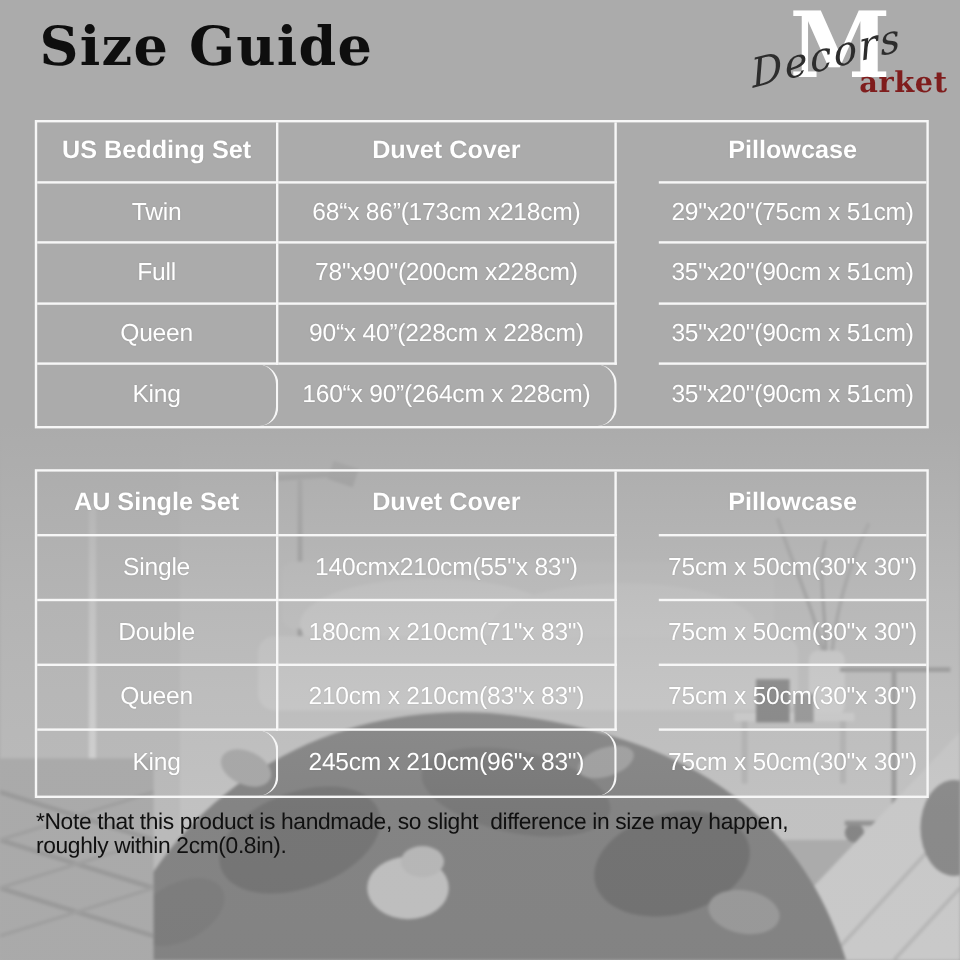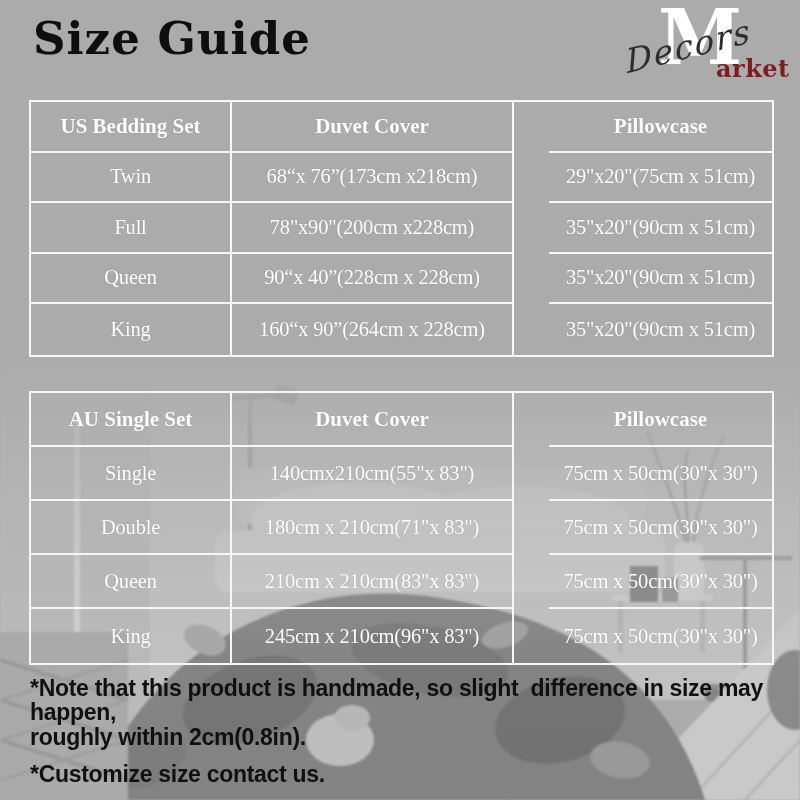--- a/index.html
+++ b/index.html
@@ -57,32 +57,31 @@
     display:grid;grid-template-columns:201px 282px 1fr;
     border:2px solid #f7f7f7;box-sizing:border-box;
   }
   .size-table .tr{display:contents;}
   .size-table .cell{
     display:flex;align-items:center;justify-content:center;
     color:#ffffff;text-align:right;
     border-right:2px solid #f7f7f7;border-bottom:2px solid #f7f7f7;
     font-size:20.5px;letter-spacing:-0.2px;
     text-shadow:0 0 1px rgba(90,90,90,0.35);
-    font-family:Liberation Serif, serif;
   }
   .size-table .cell.last-col{border-right:none;margin-left:35px;}
-  .size-table .tr.last-row .cell{border-bottom:none;}
+  .size-table .tr.last-row .cell{border-bottom:none;border-radius:16px;}
   .size-table .th{font-weight:700;font-size:21px;letter-spacing:0;}
   #us-table{top:100px;grid-auto-rows:50.5px;}
   #au-table{top:391px;grid-auto-rows:54px;}
 
   
   .notes{position:absolute;left:30px;top:676px;width:745px;color:#101010;}
   .note{
-    font-weight:700;font-size:23px;line-height:1.06;
+    font-weight:400;font-size:19px;line-height:1.06;
     letter-spacing:-0.3px;white-space:pre-wrap;
   }
   .note + .note{margin-top:13px;}
 </style>
 </head>
 <body>
 
 <div class="photo">
   <svg width="800" height="800" viewBox="0 0 800 800" xmlns="http://www.w3.org/2000/svg">
     <rect x="0" y="340" width="800" height="360" fill="#cfcfcd"></rect>
@@ -156,21 +155,21 @@
   </div>
 
   <div class="size-table" id="us-table">
     <div class="tr">
       <div class="cell th">US Bedding Set</div>
       <div class="cell th">Duvet Cover</div>
       <div class="cell th last-col">Pillowcase</div>
     </div>
     <div class="tr">
       <div class="cell">Twin</div>
-      <div class="cell">68“x 76”(173cm x218cm)</div>
+      <div class="cell">68“x 86”(173cm x218cm)</div>
       <div class="cell last-col">29"x20"(75cm x 51cm)</div>
     </div>
     <div class="tr">
       <div class="cell">Full</div>
       <div class="cell">78"x90"(200cm x228cm)</div>
       <div class="cell last-col">35"x20"(90cm x 51cm)</div>
     </div>
     <div class="tr">
       <div class="cell">Queen</div>
       <div class="cell">90“x 40”(228cm x 228cm)</div>
@@ -207,16 +206,15 @@
     <div class="tr last-row">
       <div class="cell">King</div>
       <div class="cell">245cm x 210cm(96"x 83")</div>
       <div class="cell last-col">75cm x 50cm(30"x 30")</div>
     </div>
   </div>
 
   <div class="notes">
     <div class="note">*Note that this product is handmade, so slight  difference in size may happen,
 roughly within 2cm(0.8in).</div>
-    <div class="note">*Customize size contact us.</div>
   </div>
 
 </div>
 
 </body></html>

